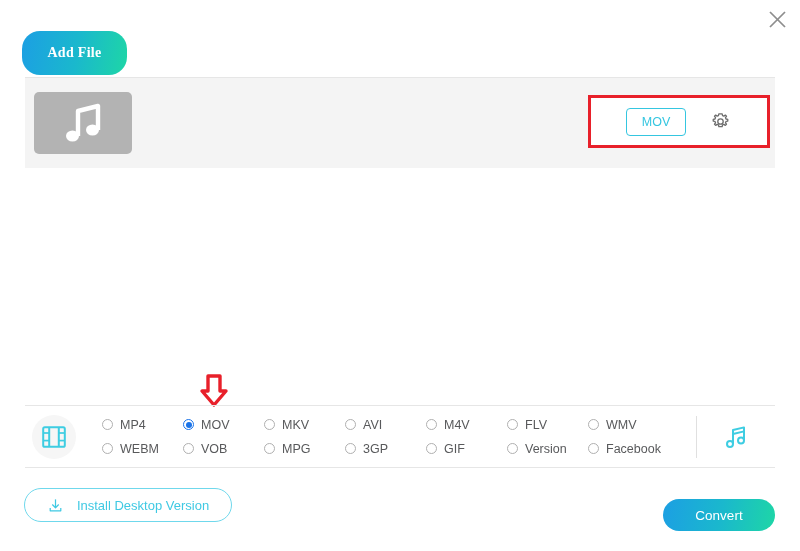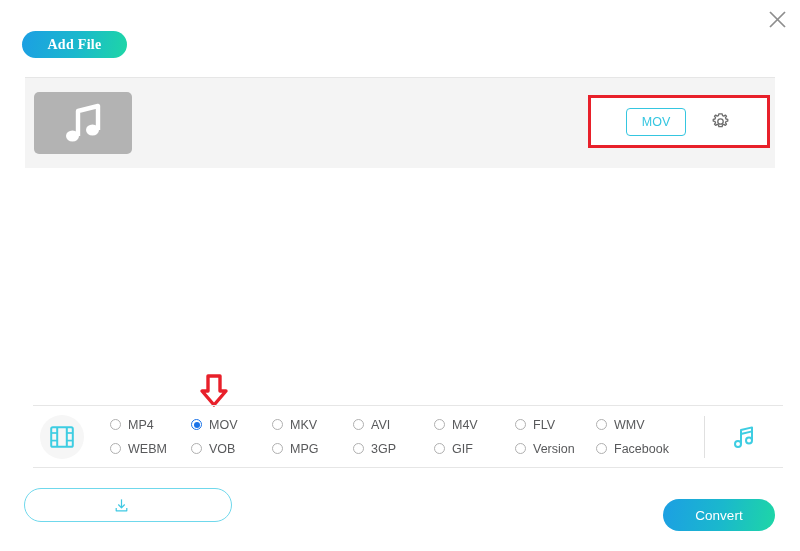--- a/index.html
+++ b/index.html
@@ -43,21 +43,21 @@
     border-radius: 18px;
     font-family: "Liberation Serif", serif;
     font-weight: bold;
     cursor: pointer;
     display: flex;
     align-items: center;
     justify-content: center;
   }
   .addfile-btn {
     width: 105px;
-    height: 27px;
+    height: 44px;
     font-size: 14px;
     letter-spacing: .3px;
   }
 
   
   .file-row {
     position: absolute;
     top: 77px;
     left: 25px;
     width: 750px;
@@ -140,21 +140,21 @@
     position: absolute;
     left: 199px;
     top: 374px;
     width: 30px;
     height: 34px;
   }
 
   
   .format-bar {
     position: absolute;
-    left: 33px;
+    left: 25px;
     top: 405px;
     width: 750px;
     height: 63px;
     border-top: 1px solid #e6e6e6;
     border-bottom: 1px solid #e6e6e6;
     box-sizing: border-box;
     display: flex;
     align-items: center;
   }
   .film-circle {
@@ -384,15 +384,16 @@
 </div>
 
 <div class="install-btn">
   <span class="dl-icon">
     <svg width="17" height="17" viewBox="0 0 18 18">
       <line x1="9" y1="2.5" x2="9" y2="11" stroke="#3fc9e3" stroke-width="1.3"></line>
       <path d="M5.6 8 L9 11.4 L12.4 8" fill="none" stroke="#3fc9e3" stroke-width="1.3" stroke-linejoin="round"></path>
       <path d="M3.4 11.6 L3.4 14.6 L14.6 14.6 L14.6 11.6" fill="none" stroke="#3fc9e3" stroke-width="1.3" stroke-linejoin="round"></path>
     </svg>
   </span>
+  <span>Install Desktop Version</span>
 </div>
 
 <button class="btn-gradient convert-btn">Convert</button>
 
 </body></html>

